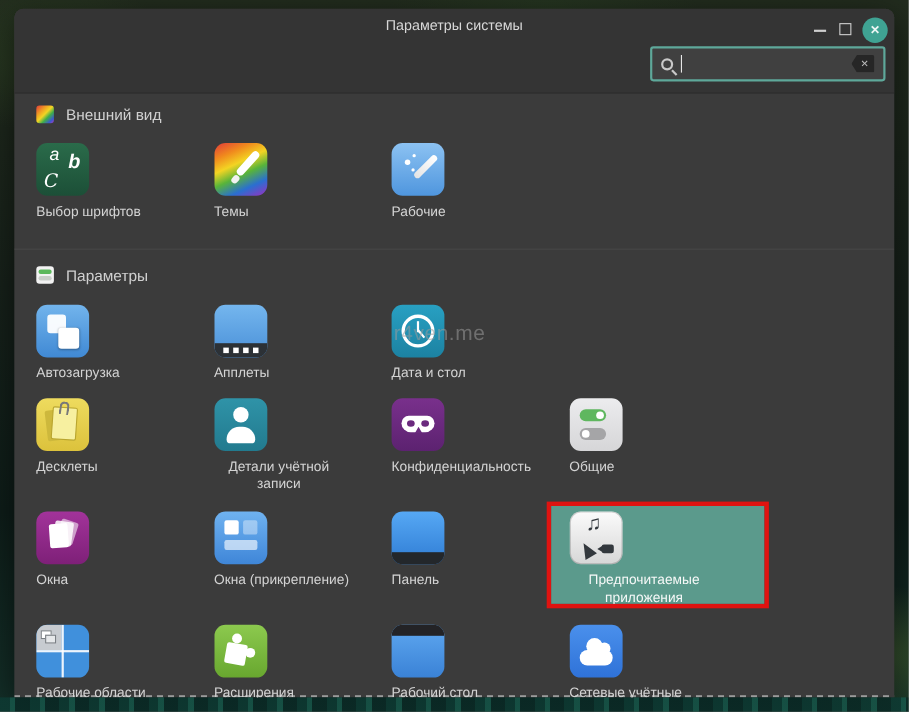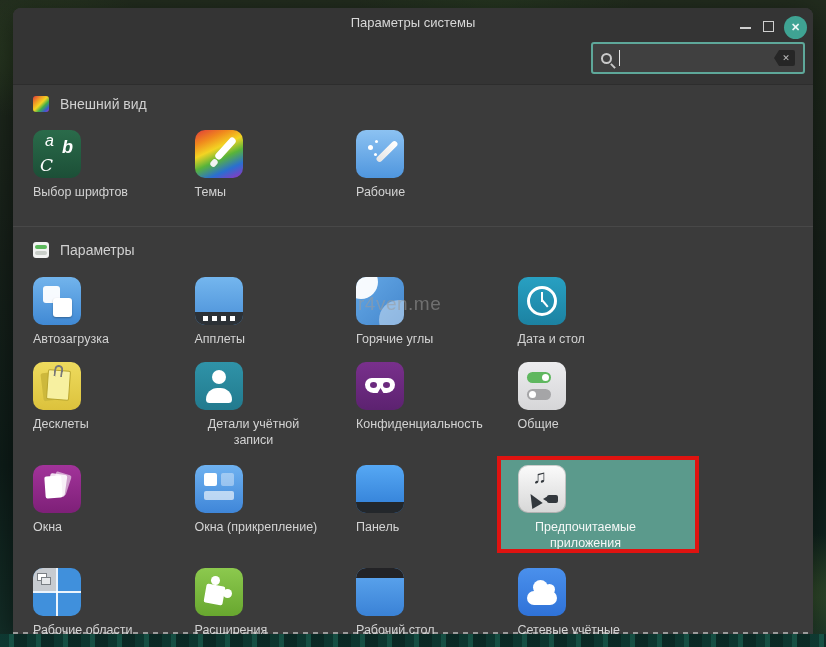--- a/index.html
+++ b/index.html
@@ -274,27 +274,20 @@
       <div class="ic i-applets">
           <i class="bar"></i>
           <i class="d d1"></i>
           <i class="d d2"></i>
           <i class="d d3"></i>
           <i class="d d4"></i>
         </div>
       <div class="tile-label">Апплеты</div>
     </div>
     <div class="grid-item">
-      <div class="ic i-hot">
-          <i class="c1"></i>
-          <i class="c2"></i>
-        </div>
-      <div class="tile-label">Горячие углы</div>
-    </div>
-    <div class="grid-item">
       <div class="ic i-time">
           <i class="face"></i>
           <i class="h1"></i>
           <i class="h2"></i>
         </div>
       <div class="tile-label">Дата и стол</div>
     </div>
   </div>
 
   <div class="grid" style="top:354px">

